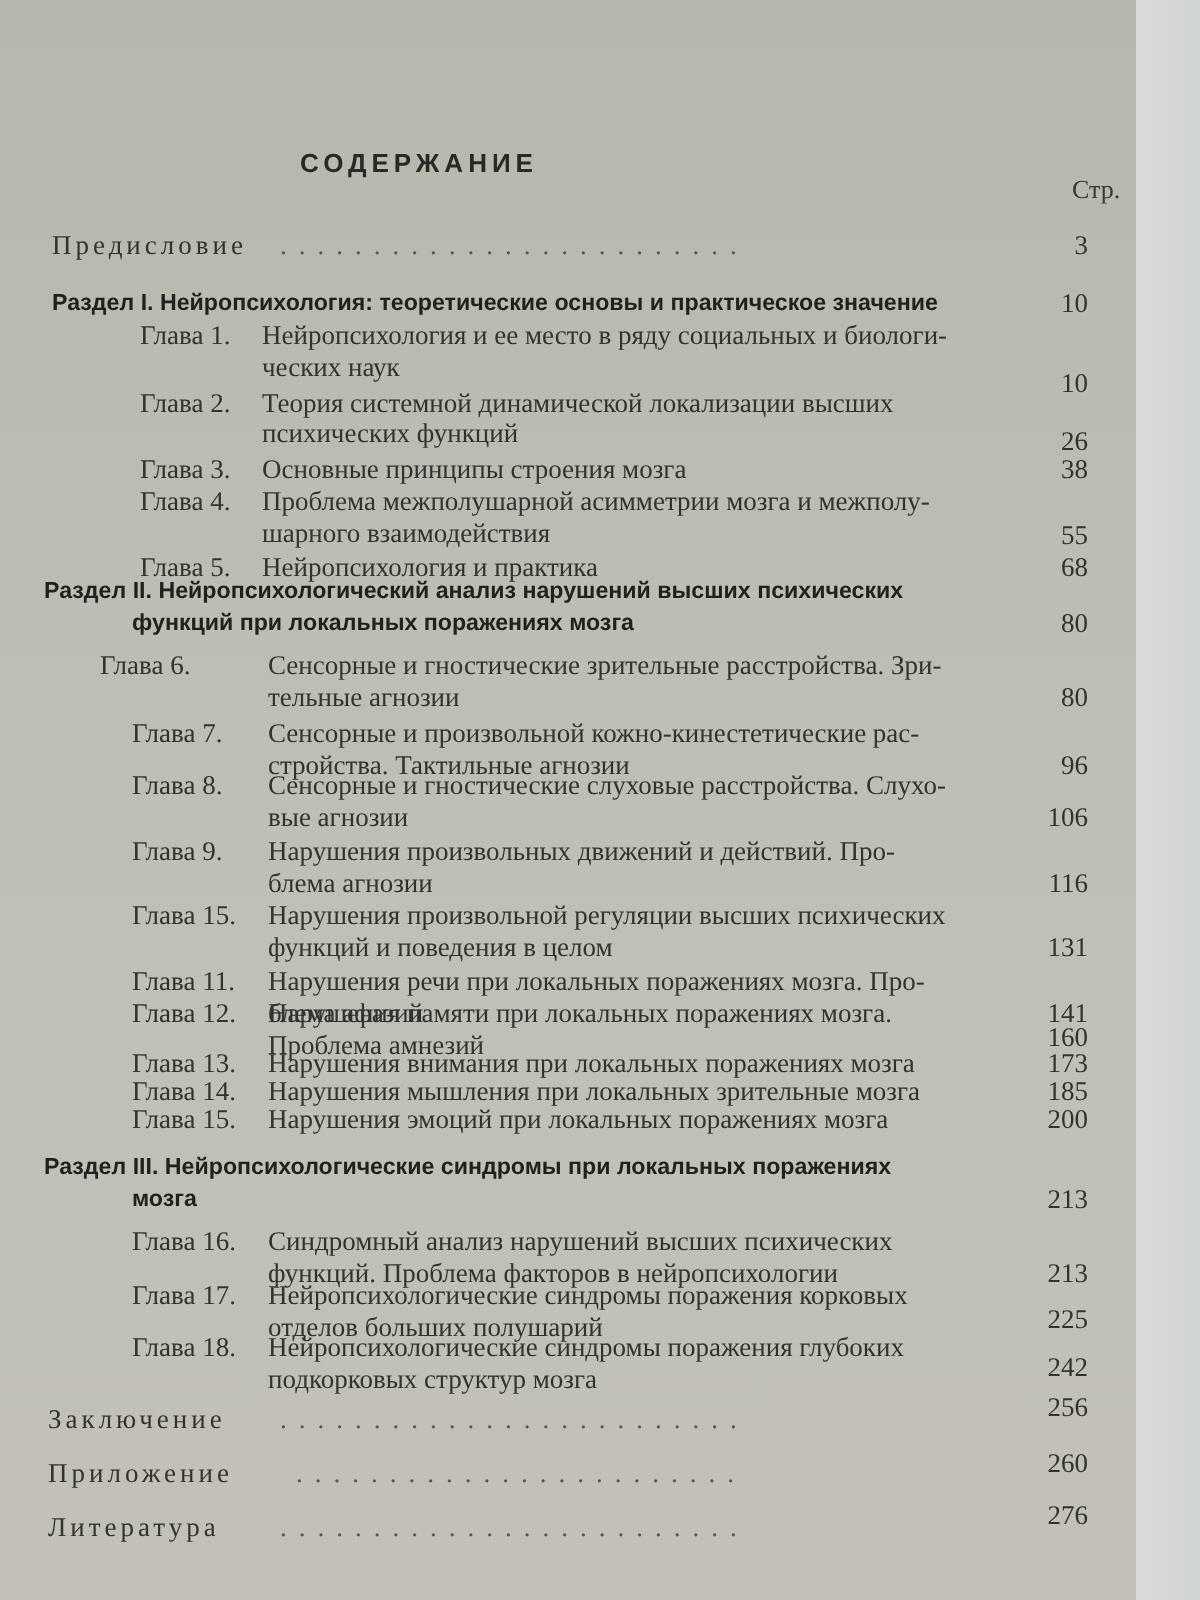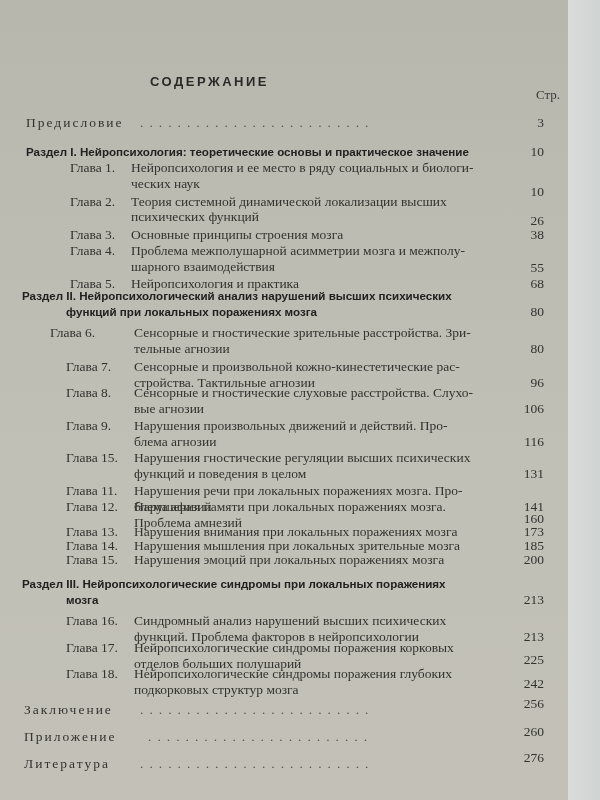--- a/index.html
+++ b/index.html
@@ -113,21 +113,21 @@
 
   <div class="row" style="top:418px">
     <span class="l1" style="left:66px">Глава 9.</span>
     <span class="l1" style="left:134px">Нарушения произвольных движений и действий. Про-</span>
     <span class="l2" style="left:134px;top:16px">блема агнозии</span>
     <span class="pg" style="top:16px">116</span>
   </div>
 
   <div class="row" style="top:450px">
     <span class="l1" style="left:66px">Глава 15.</span>
-    <span class="l1" style="left:134px">Нарушения гностические регуляции высших психических</span>
+    <span class="l1" style="left:134px">Нарушения произвольной регуляции высших психических</span>
     <span class="l2" style="left:134px;top:16px">функций и поведения в целом</span>
     <span class="pg" style="top:16px">131</span>
   </div>
 
   <div class="row" style="top:483px">
     <span class="l1" style="left:66px">Глава 11.</span>
     <span class="l1" style="left:134px">Нарушения речи при локальных поражениях мозга. Про-</span>
     <span class="l2" style="left:134px;top:16px">блема афазий</span>
     <span class="pg" style="top:16px">141</span>
   </div>

